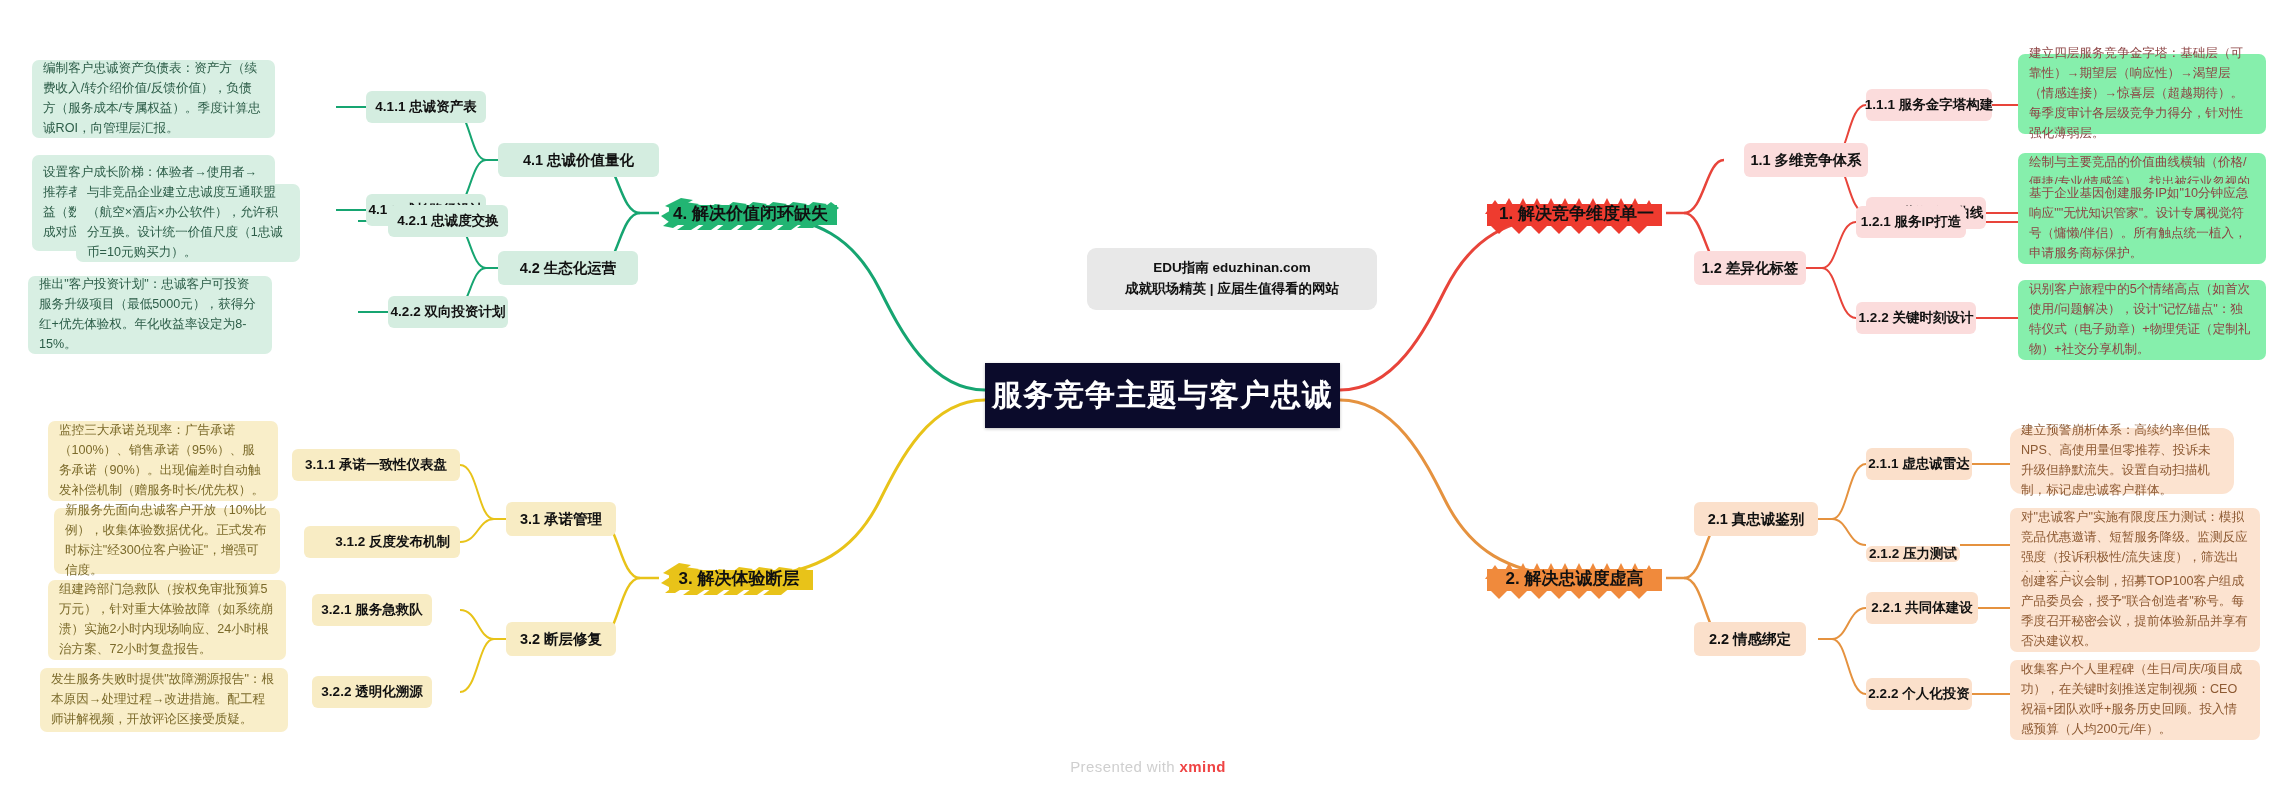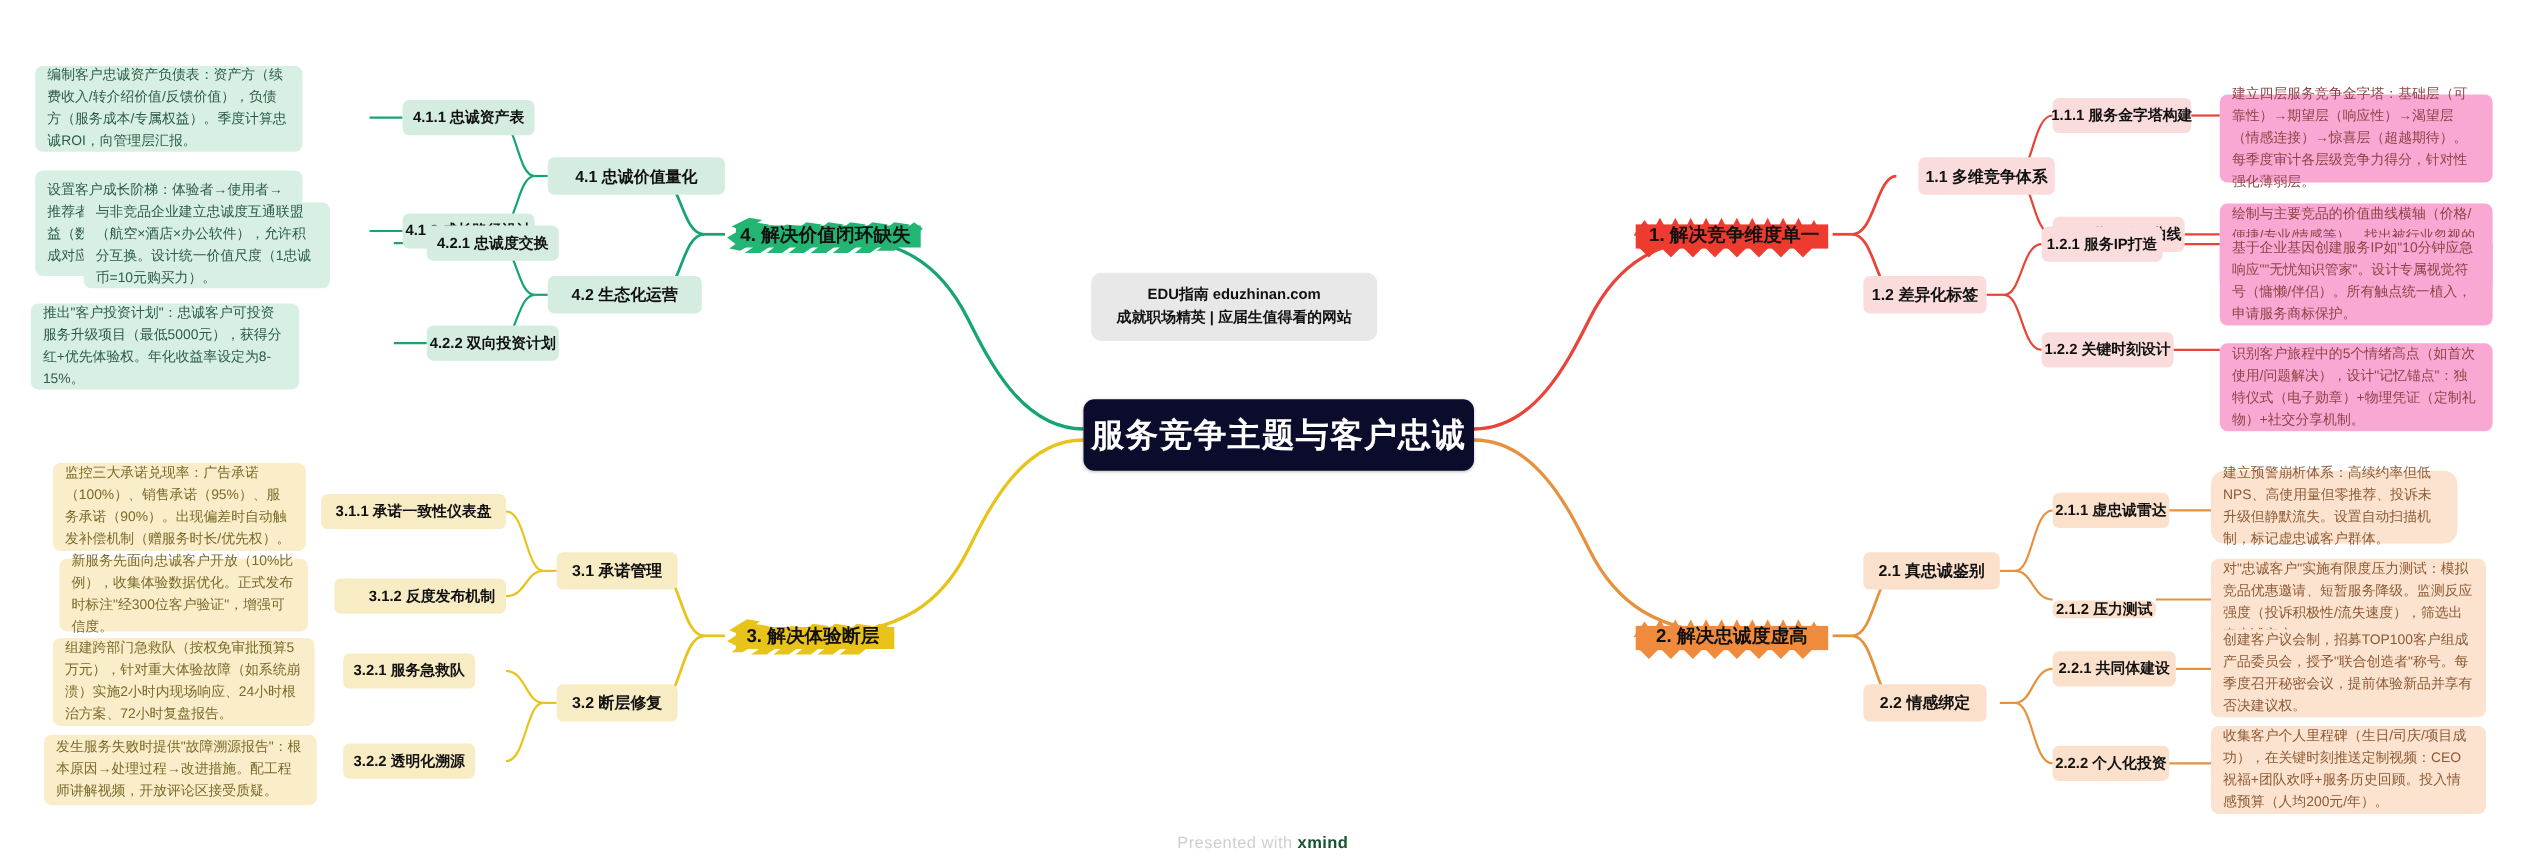--- a/index.html
+++ b/index.html
@@ -10,21 +10,21 @@
     overflow:hidden;
     position:relative;
   }
   #stage{position:absolute;left:0;top:0;width:2296px;height:789px;}
   svg.links{position:absolute;left:0;top:0;width:2296px;height:789px;pointer-events:none;}
 
   .node{position:absolute;box-sizing:border-box;}
 
   
   .root{
-    background:#0b0b2b;color:#ffffff;border-radius:10px;
+    background:#0b0b2b;color:#ffffff;border-radius:0;
     font-size:30px;font-weight:bold;letter-spacing:1px;
     display:flex;align-items:center;justify-content:center;
     box-shadow:0 1px 3px rgba(0,0,0,.25);
   }
   
   .credit{
     background:#e8e8e8;border-radius:9px;color:#111;
     font-size:13.5px;font-weight:bold;line-height:1.55;
     display:flex;flex-direction:column;align-items:center;justify-content:center;
     text-align:center;
@@ -55,31 +55,31 @@
   .leaf{
     font-size:12.6px;line-height:1.58;border-radius:7px;
     padding:7px 11px;display:flex;align-items:center;
     text-align:left;
   }
 
   
   .c-green .l2,.c-green .l3{background:#d4ede0;}
   .c-green .leaf{background:#d8efe3;color:#2c5d48;}
   .c-red   .l2,.c-red   .l3{background:#fbdcdc;}
-  .c-red   .leaf{background:#f9a8d4;color:#8d4444;margin-top:32px;}
+  .c-red   .leaf{background:#86efac;color:#8d4444;}
   .c-yellow .l2,.c-yellow .l3{background:#f8ecc4;}
   .c-yellow .leaf{background:#f9eec9;color:#7b6a2a;}
   .c-orange .l2,.c-orange .l3{background:#fbe0cb;}
   .c-orange .leaf{background:#fce3d0;color:#8d5a33;}
 
   .watermark{
     position:absolute;left:0;right:0;bottom:14px;text-align:center;
     color:#cfcfcf;font-size:15px;letter-spacing:.4px;
   }
-  .watermark b{font-weight:bold;color:#14532d;text-align:right;}
+  .watermark b{font-weight:bold;color:#ef4444;text-align:right;}
 </style>
 </head>
 <body>
 
 <div id="stage">
 
   <svg class="links" viewBox="0 0 2296 789">
 
     <path d="M985,390 C930,390 900,330 880,290 C855,240 820,215 742,213" fill="none" stroke="#16a571" stroke-width="3"></path>
 
@@ -151,21 +151,21 @@
     <path d="M1832,639 C1848,639 1848,608 1866,608" stroke="#e5923f" stroke-width="2" fill="none"></path>
     <path d="M1832,639 C1848,639 1848,694 1866,694" stroke="#e5923f" stroke-width="2" fill="none"></path>
     <path d="M1978,608 L2010,608" stroke="#e5923f" stroke-width="2" fill="none"></path>
     <path d="M1972,694 L2010,694" stroke="#e5923f" stroke-width="2" fill="none"></path>
   </svg>
 
   <div class="node root" style="left:985px;top:363px;width:355px;height:65px;">
     <span>服务竞争主题与客户忠诚</span>
   </div>
 
-  <div class="node credit" style="left:992px;top:248px;width:260px;height:62px;">
+  <div class="node credit" style="left:1087px;top:248px;width:290px;height:62px;">
     <span>EDU指南  eduzhinan.com</span>
     <span>成就职场精英 | 应届生值得看的网站</span>
   </div>
 
   <div class="c-green">
     <div class="node l1" style="left:659px;top:192px;width:183px;height:42px;">
       <svg class="brush" viewBox="0 0 183 42" preserveAspectRatio="none">
         <g fill="#22b573">
           <polygon points="6,14 22,6 34,8 16,18"></polygon>
           <polygon points="2,24 26,10 40,12 10,30"></polygon>

